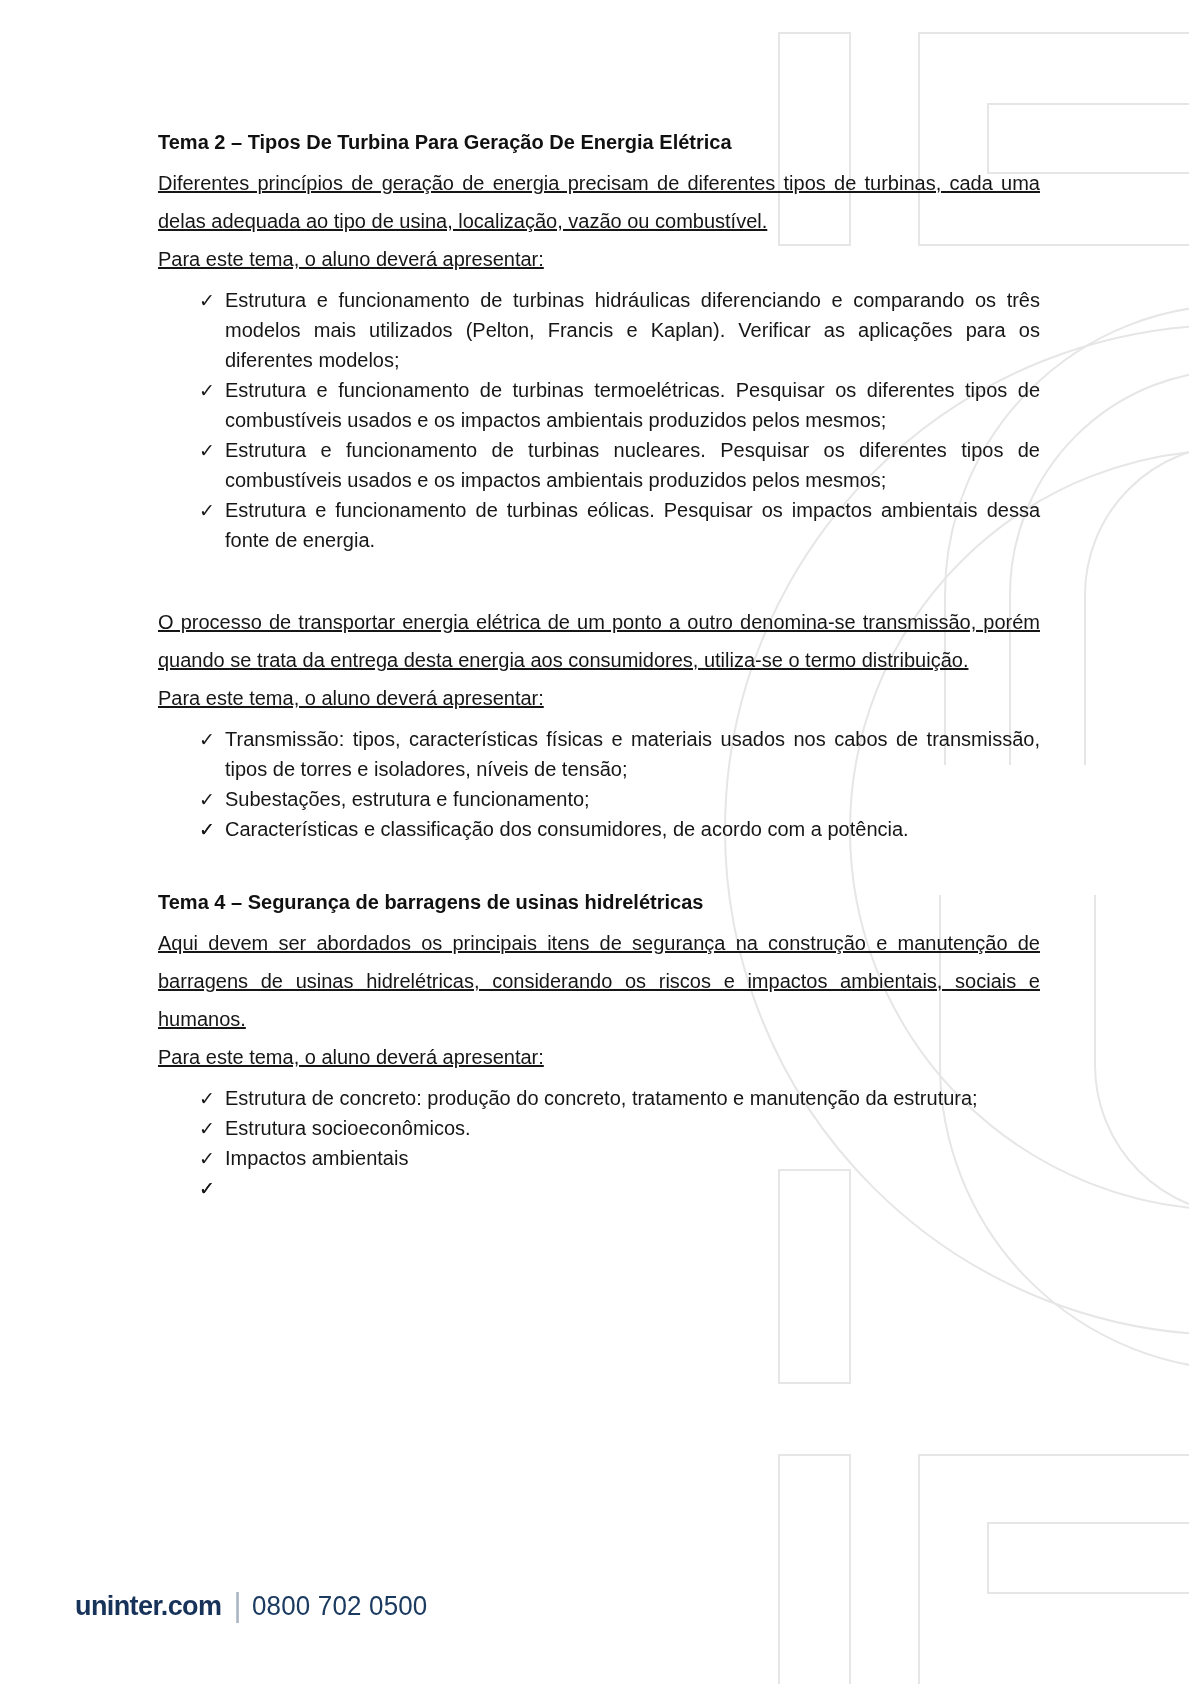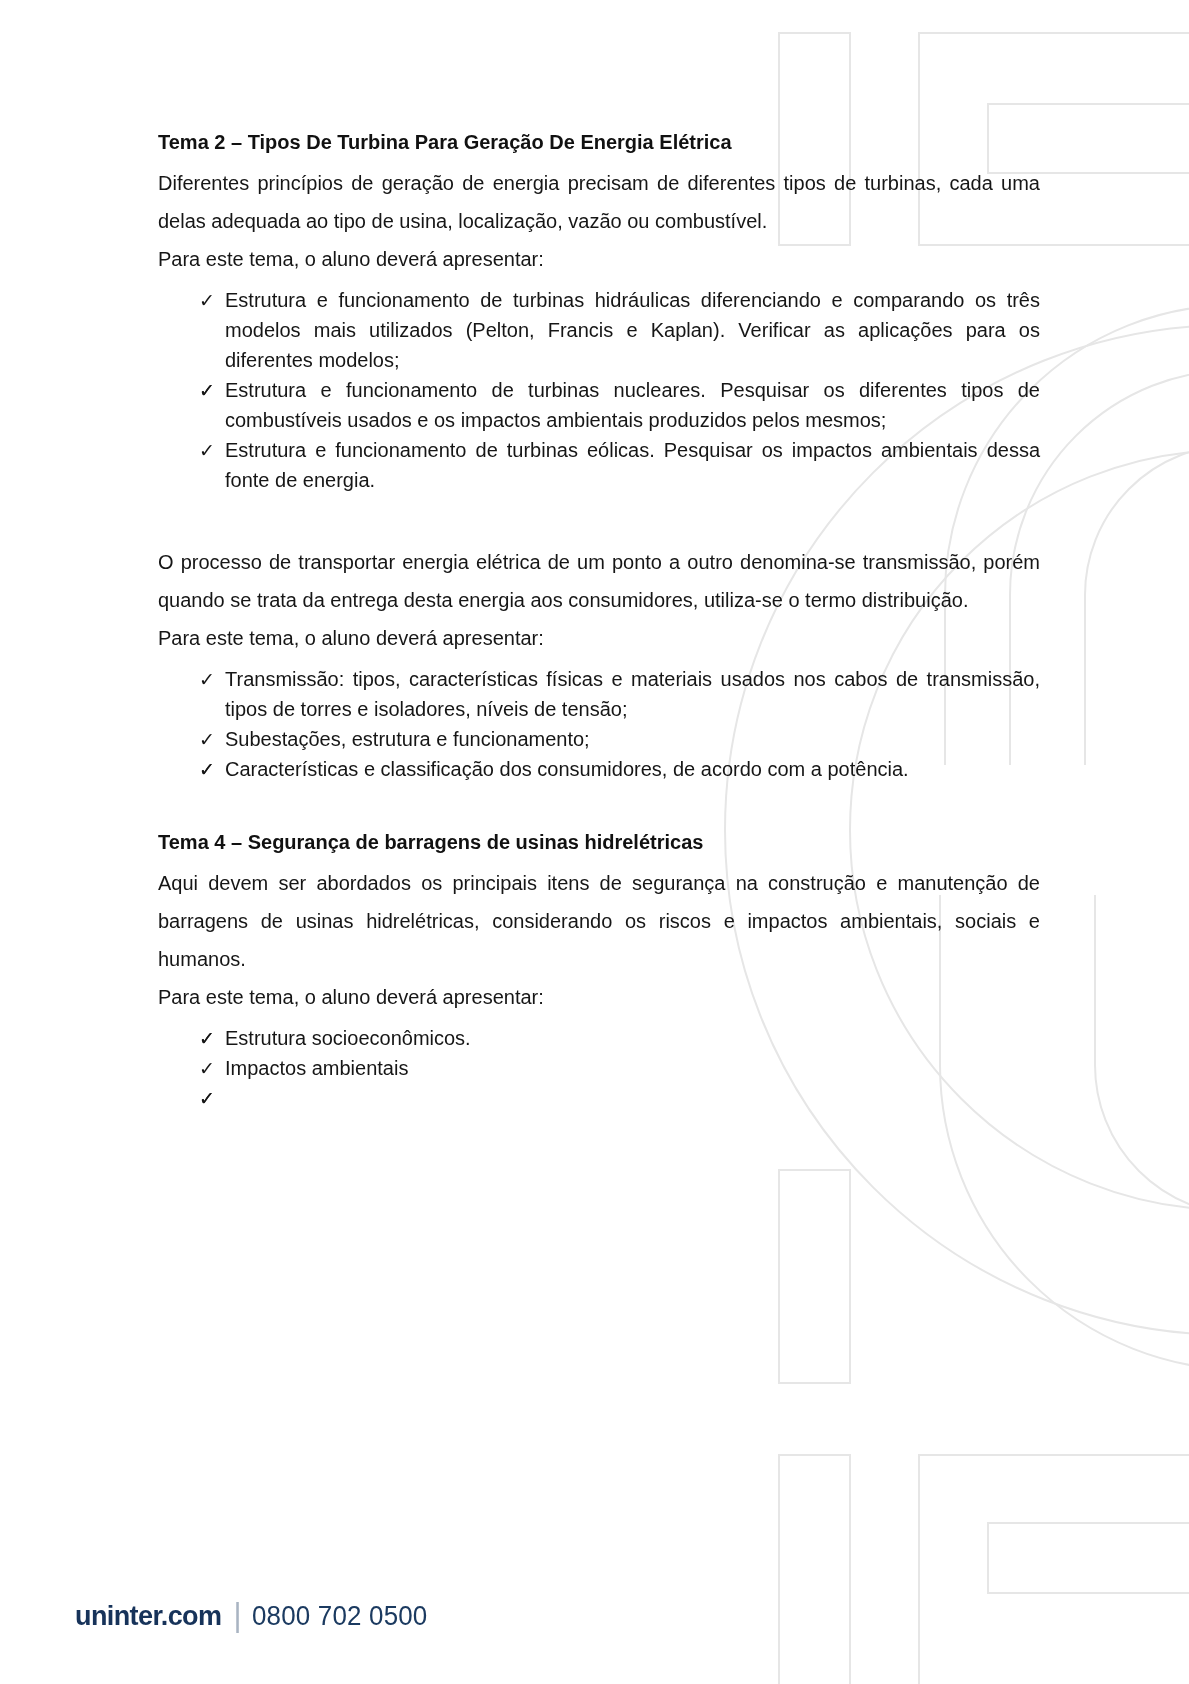--- a/index.html
+++ b/index.html
@@ -29,41 +29,42 @@
   #section-1 { margin-top:48px; }
   #section-2 { margin-top:44px; }
   .tema-heading {
     font-size:20px; font-weight:700; line-height:28px;
     color:#111111;
     margin-bottom:8px;
   }
   .tema-intro, .tema-prompt {
     font-size:20px; line-height:38px;
     text-align:justify;
+    text-decoration:underline;
   }
   .bullet-list {
     list-style:none;
     margin:7px 0 0 0;
     padding:0 0 0 41px;
   }
   .bullet-item {
     position:relative;
     padding-left:26px;
     font-size:20px; line-height:30px;
     text-align:justify;
   }
   .check {
     position:absolute; left:0; top:0;
     font-size:19px; line-height:30px;
     color:#161616;
     font-family:"DejaVu Sans", sans-serif;
   }
   
   .footer {
-    position:absolute; left:75px; bottom:50px;
+    position:absolute; left:75px; bottom:60px;
     display:flex; align-items:center;
     z-index:2;
     white-space:nowrap;
     text-align:center;
   }
   .footer-site {
     font-size:27px; font-weight:700; letter-spacing:-0.6px;
     color:#17335a;
   }
   .footer-sep {
@@ -111,21 +112,21 @@
   </svg>
 
   <div class="content">
 
     <section class="tema-section" id="section-0">
       <h2 class="tema-heading">Tema 2 – Tipos De Turbina Para Geração De Energia Elétrica</h2>
       <p class="tema-intro">Diferentes princípios de geração de energia precisam de diferentes tipos de turbinas, cada uma delas adequada ao tipo de usina, localização, vazão ou combustível.</p>
       <p class="tema-prompt">Para este tema, o aluno deverá apresentar:</p>
       <ul class="bullet-list">
         <li class="bullet-item"><span class="check">✓</span><span>Estrutura e funcionamento de turbinas hidráulicas diferenciando e comparando os três modelos mais utilizados (Pelton, Francis e Kaplan). Verificar as aplicações para os diferentes modelos;</span></li>
-        <li class="bullet-item"><span class="check">✓</span></li>
+        <li class="bullet-item"><span class="check">✓</span><span>Estrutura e funcionamento de turbinas termoelétricas. Pesquisar os diferentes tipos de combustíveis usados e os impactos ambientais produzidos pelos mesmos;</span></li>
         <li class="bullet-item"><span class="check">✓</span><span>Estrutura e funcionamento de turbinas nucleares. Pesquisar os diferentes tipos de combustíveis usados e os impactos ambientais produzidos pelos mesmos;</span></li>
         <li class="bullet-item"><span class="check">✓</span><span>Estrutura e funcionamento de turbinas eólicas. Pesquisar os impactos ambientais dessa fonte de energia.</span></li>
       </ul>
     </section>
 
     <section class="tema-section" id="section-1">
       <p class="tema-intro">O processo de transportar energia elétrica de um ponto a outro denomina-se transmissão, porém quando se trata da entrega desta energia aos consumidores, utiliza-se o termo distribuição.</p>
       <p class="tema-prompt">Para este tema, o aluno deverá apresentar:</p>
       <ul class="bullet-list">
         <li class="bullet-item"><span class="check">✓</span><span>Transmissão: tipos, características físicas e materiais usados nos cabos de transmissão, tipos de torres e isoladores, níveis de tensão;</span></li>
@@ -133,21 +134,21 @@
         <li class="bullet-item"><span class="check">✓</span></li>
         <li class="bullet-item"><span class="check">✓</span><span>Características e classificação dos consumidores, de acordo com a potência.</span></li>
       </ul>
     </section>
 
     <section class="tema-section" id="section-2">
       <h2 class="tema-heading">Tema 4 – Segurança de barragens de usinas hidrelétricas</h2>
       <p class="tema-intro">Aqui devem ser abordados os principais itens de segurança na construção e manutenção de barragens de usinas hidrelétricas, considerando os riscos e impactos ambientais, sociais e humanos.</p>
       <p class="tema-prompt">Para este tema, o aluno deverá apresentar:</p>
       <ul class="bullet-list">
-        <li class="bullet-item"><span class="check">✓</span></li>
+        <li class="bullet-item"><span class="check">✓</span><span>Estrutura de concreto: produção do concreto, tratamento e manutenção da estrutura;</span></li>
         <li class="bullet-item"><span class="check">✓</span><span>Estrutura socioeconômicos.</span></li>
         <li class="bullet-item"><span class="check">✓</span><span>Impactos ambientais</span></li>
         <li class="bullet-item"><span class="check">✓</span></li>
         <li class="bullet-item"><span class="check">✓</span></li>
       </ul>
     </section>
 
   </div>
 
   <div class="footer">

